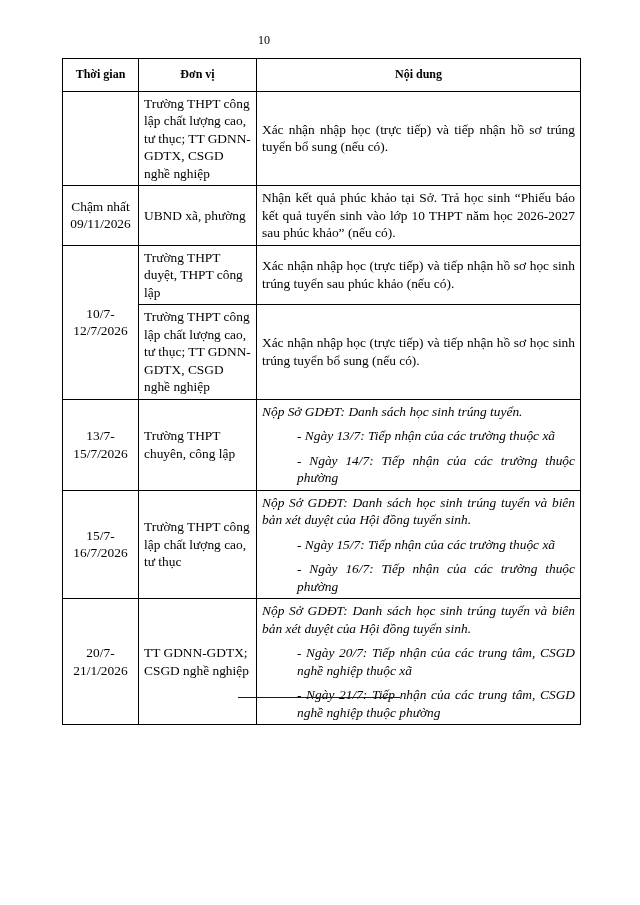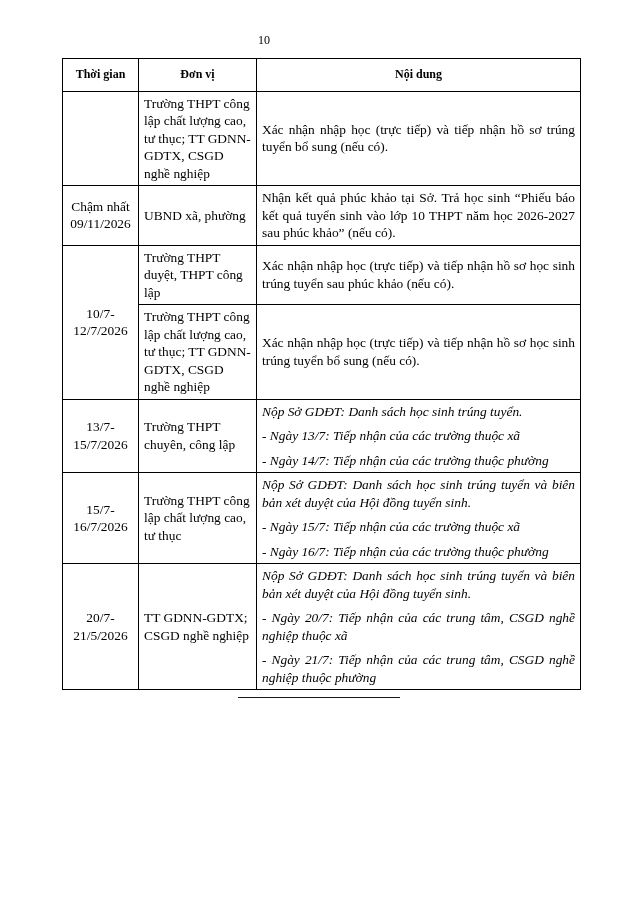--- a/index.html
+++ b/index.html
@@ -74,20 +74,21 @@
   }
   td.content.listy {
     text-align: justify;
     font-style: italic;
   }
   td.content p {
     margin: 0;
   }
   td.content p + p {
     margin-top: 7px;
+    margin-left: 35px;
   }
   .it {
   }
   .footer-rule {
     position: absolute;
     left: 238px;
     top: 697px;
     width: 162px;
     height: 0;
     border-top: 1.6px solid #1a1a1a;
@@ -154,21 +155,21 @@
           <tr>
             <td class="time">15/7- 16/7/2026</td>
             <td class="unit">Trường THPT công lập chất lượng cao, tư thục</td>
             <td class="content listy">
               <p>Nộp Sở GDĐT: Danh sách học sinh trúng tuyển và biên bản xét duyệt của Hội đồng tuyển sinh.</p>
               <p>- Ngày 15/7: Tiếp nhận của các trường thuộc xã</p>
               <p>- Ngày 16/7: Tiếp nhận của các trường thuộc phường</p>
             </td>
           </tr>
           <tr>
-            <td class="time">20/7- 21/5/2026</td>
+            <td class="time">20/7- 21/1/2026</td>
             <td class="unit">TT GDNN-GDTX; CSGD nghề nghiệp</td>
             <td class="content listy">
               <p>Nộp Sở GDĐT: Danh sách học sinh trúng tuyển và biên bản xét duyệt của Hội đồng tuyển sinh.</p>
               <p>- Ngày 20/7: Tiếp nhận của các trung tâm, CSGD nghề nghiệp thuộc xã</p>
               <p>- Ngày 21/7: Tiếp nhận của các trung tâm, CSGD nghề nghiệp thuộc phường</p>
             </td>
           </tr>
         </tbody>
     </table>
   </div>

